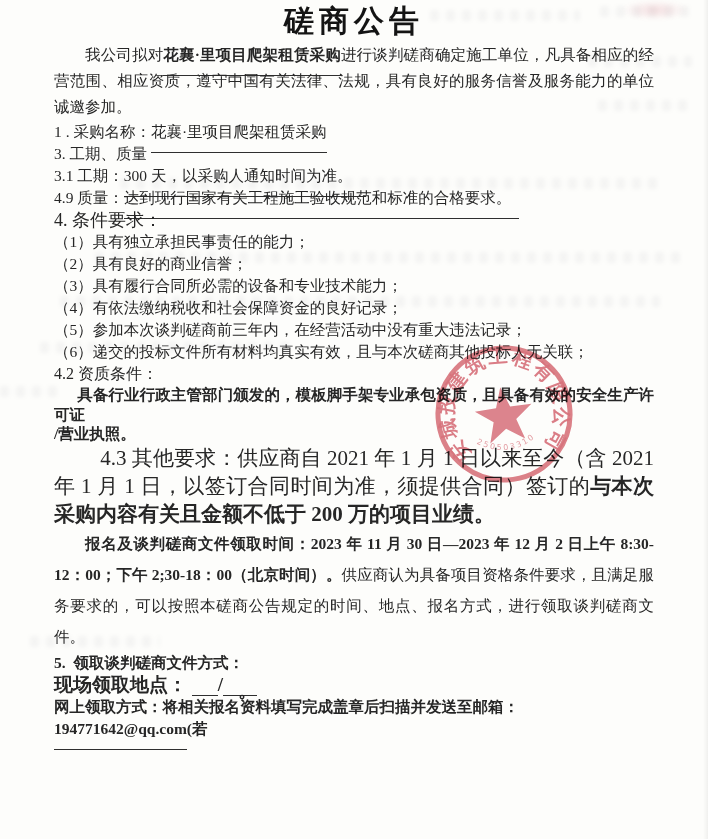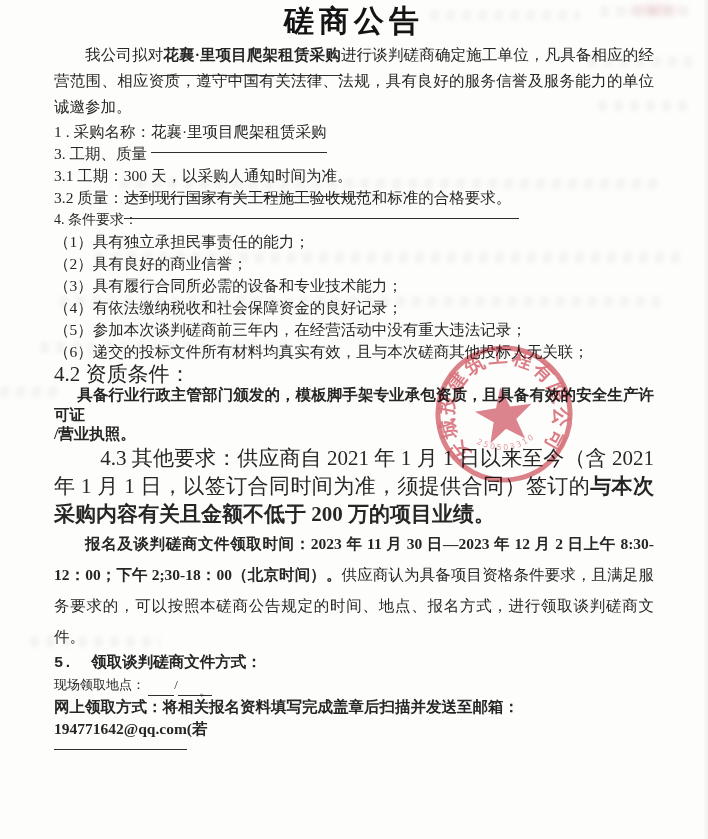--- a/index.html
+++ b/index.html
@@ -20,30 +20,30 @@
     }
     .intro{
       margin-top:16px;font-size:15.5px;line-height:26px;
       text-indent:2em;text-align:justify;
     }
     .item12{margin-left:16px;font-size:15.5px;line-height:23px;}
     .h3{margin-left:18px;margin-top:4px;font-size:15.5px;line-height:22px;}
     .sub{margin-left:40px;font-size:15.5px;line-height:22px;}
     .s31{margin-top:6px;}
     .s32{margin-top:8px;}
-    .h4{margin-left:18px;margin-top:4px;font-size:14px;line-height:22px;}
+    .h4{margin-left:18px;margin-top:4px;font-size:18px;line-height:22px;}
     .h41{margin-left:40px;margin-top:12px;font-size:15.5px;line-height:22px;}
     .cond{margin:8px 0 0 30px;font-size:15.5px;line-height:22px;}
-    .h42{margin-left:40px;margin-top:8px;font-size:21px;line-height:22px;}
+    .h42{margin-left:40px;margin-top:8px;font-size:16px;line-height:22px;}
     .b42{font-size:15.5px;line-height:19.5px;font-weight:700;text-align:justify;}
     .b42 .ind{display:inline-block;width:1.5em;}
     .p43{margin-top:10px;font-size:21px;line-height:28px;text-indent:2.2em;text-align:justify;}
     .pickup{font-size:15.5px;line-height:31px;text-indent:2em;text-align:justify;}
-    .h5{margin-left:22px;font-size:15.5px;line-height:22px;font-weight:700;font-family:Liberation Mono, monospace;}
-    .onsite{margin-left:22px;margin-top:6px;font-size:13px;line-height:22px;font-weight:400;}
+    .h5{margin-left:22px;font-size:15.5px;line-height:22px;font-weight:700;}
+    .onsite{margin-left:22px;margin-top:6px;font-size:19px;line-height:22px;font-weight:700;}
     .online{margin-top:6px;font-size:15.5px;line-height:22px;font-weight:700;}
     .b{font-weight:700;}
     .u{border-bottom:1.2px solid #2f2f2f;padding-bottom:12px;}
     .utail-l{padding-right:14px;}
     .utail-s{padding-right:8px;}
     .ws{white-space:pre-wrap;}
     .blank{display:inline-block;border-bottom:1.3px solid #2f2f2f;height:15px;vertical-align:bottom;}
     .blank1{width:26px;}
     .blank2{width:34px;text-align:right;}
     
@@ -92,21 +92,21 @@
 
     <p class="intro"><span>我公司拟对</span><span class="u b">花襄·里项目爬架租赁采购</span><span>进行谈判磋商确定施工单位，凡具备相应的经营范围、相应资质，遵守中国有关法律、法规，具有良好的服务信誉及服务能力的单位诚邀参加。</span></p>
 
     <p class="item12"><span class="ws">1 . 采购名称：</span><span class="u">花襄·里项目爬架租赁采购</span></p>
 
 
     <p class="h3">3. 工期、质量</p>
 
     <p class="sub s31"><span class="ws">3.1 工期：</span><span class="u utail-l">300 天，以采购人通知时间为准。</span></p>
 
-    <p class="sub s32"><span class="ws">3.2 质量：</span><span class="u utail-s">达到现行国家有关工程施工验收规范和标准的合格要求。</span></p>
+    <p class="sub s32"><span class="ws">4.9 质量：</span><span class="u utail-s">达到现行国家有关工程施工验收规范和标准的合格要求。</span></p>
 
     <p class="h4">4. 条件要求：</p>
 
 
     <p class="cond">（1）具有独立承担民事责任的能力；</p>
     <p class="cond">（2）具有良好的商业信誉；</p>
     <p class="cond">（3）具有履行合同所必需的设备和专业技术能力；</p>
     <p class="cond">（4）有依法缴纳税收和社会保障资金的良好记录；</p>
     <p class="cond">（5）参加本次谈判磋商前三年内，在经营活动中没有重大违法记录；</p>
     <p class="cond">（6）递交的投标文件所有材料均真实有效，且与本次磋商其他投标人无关联；</p>

